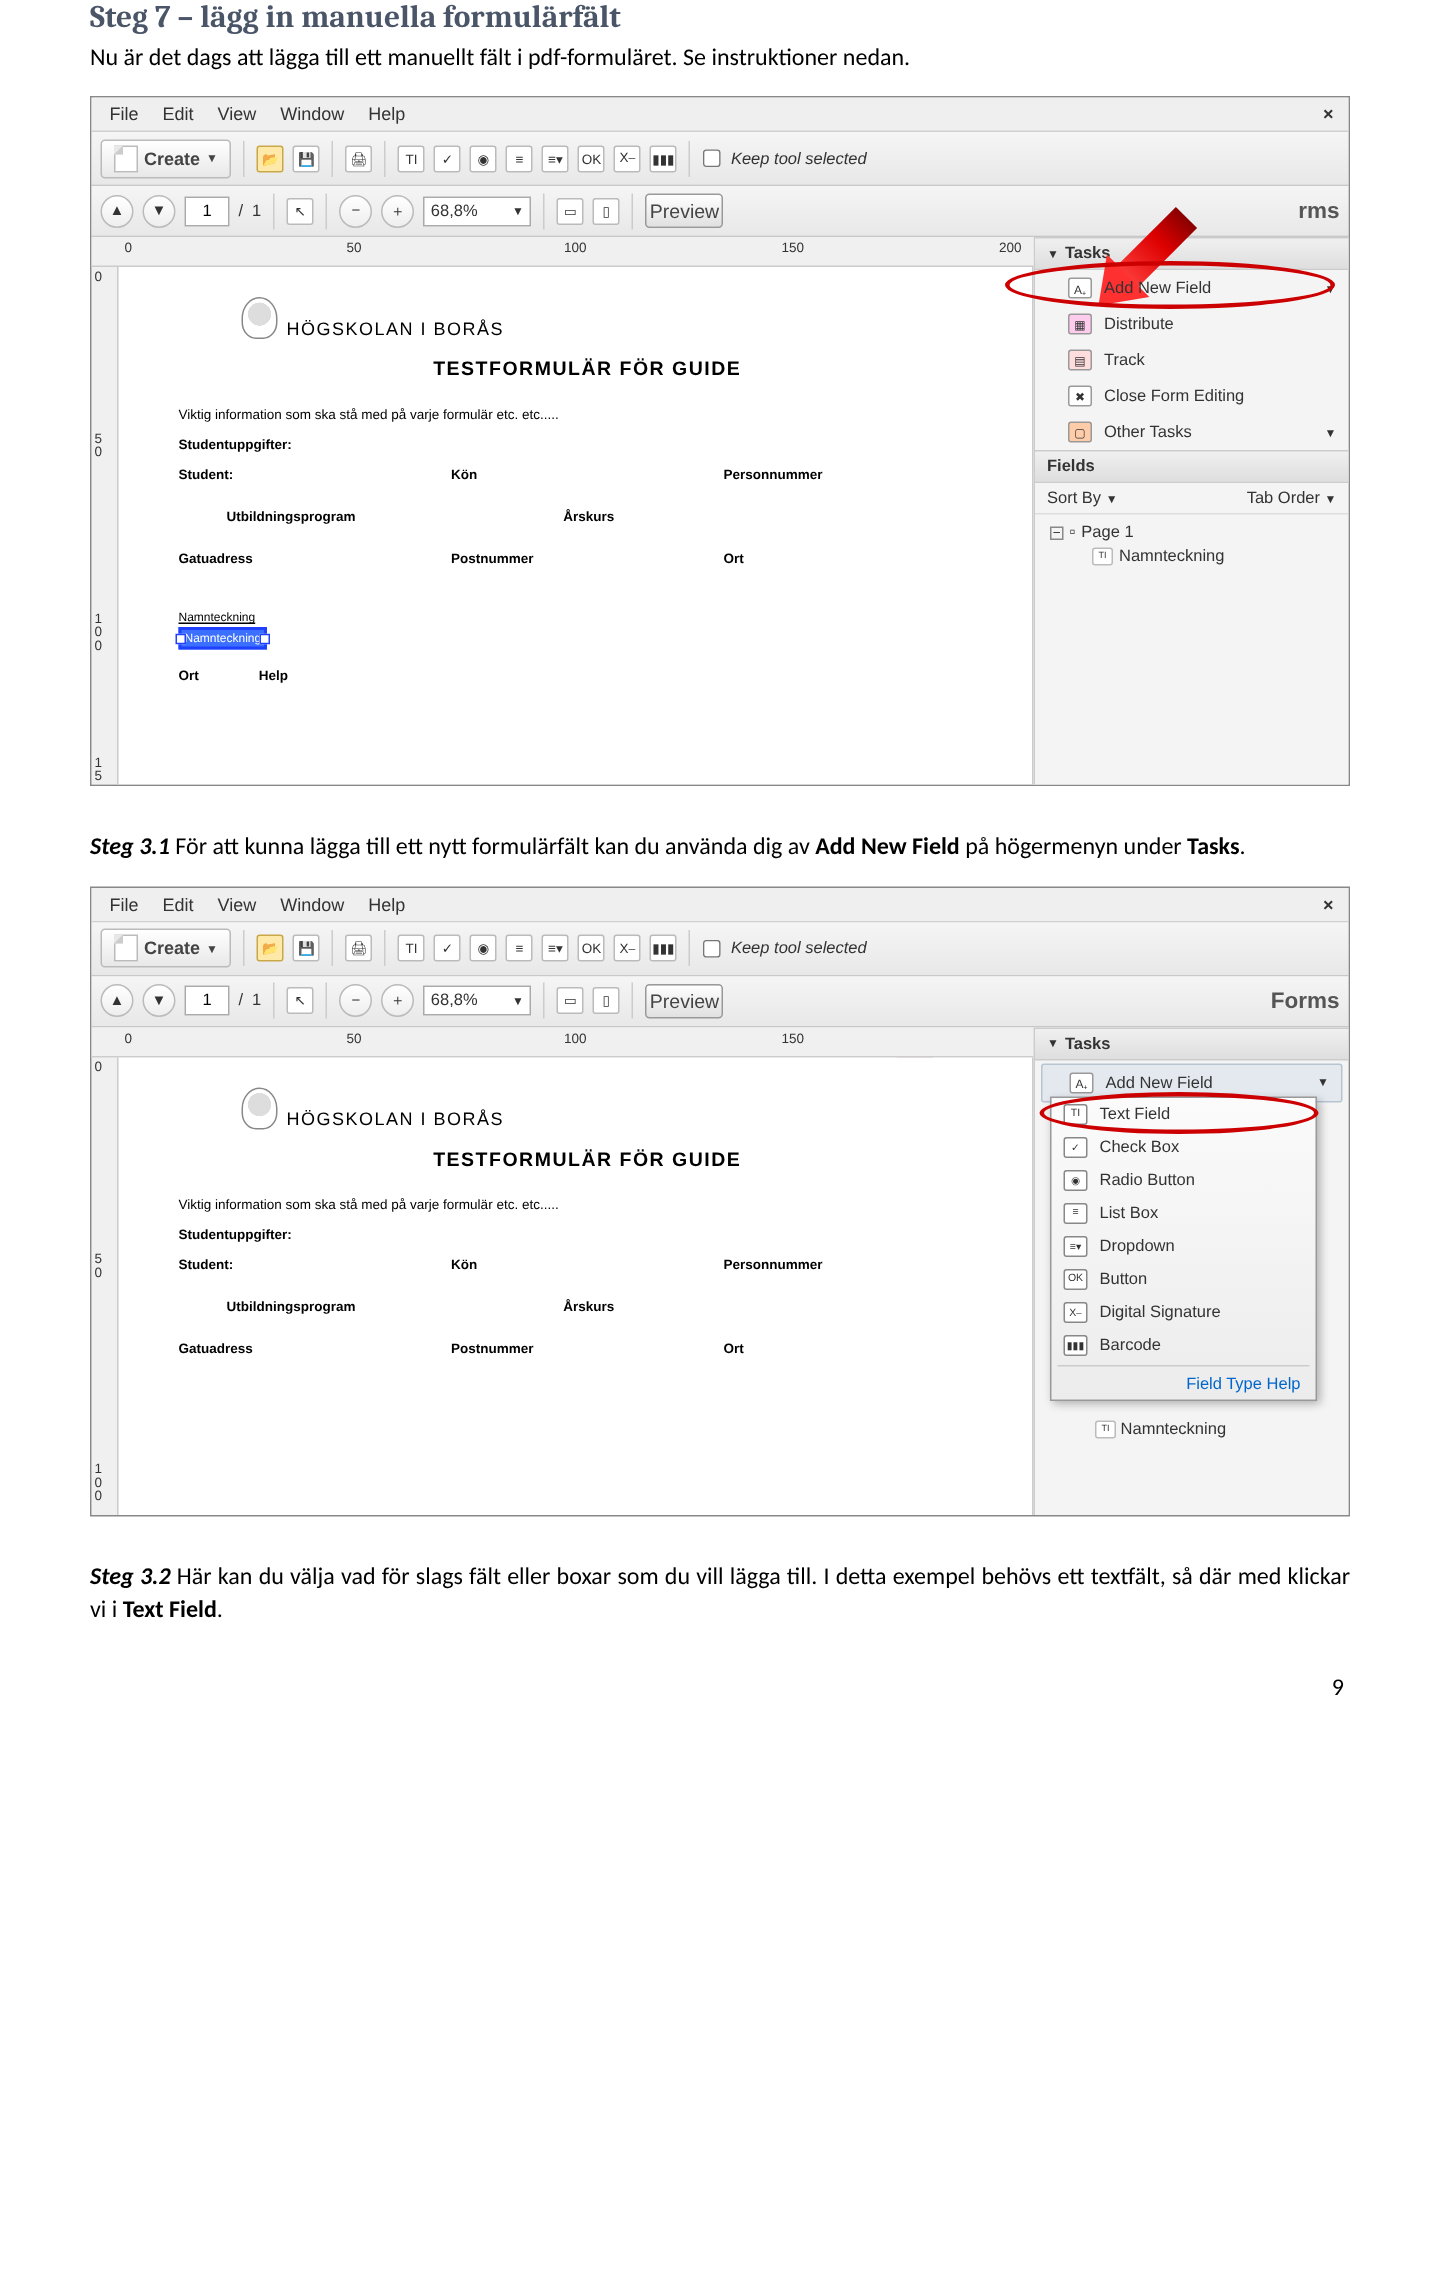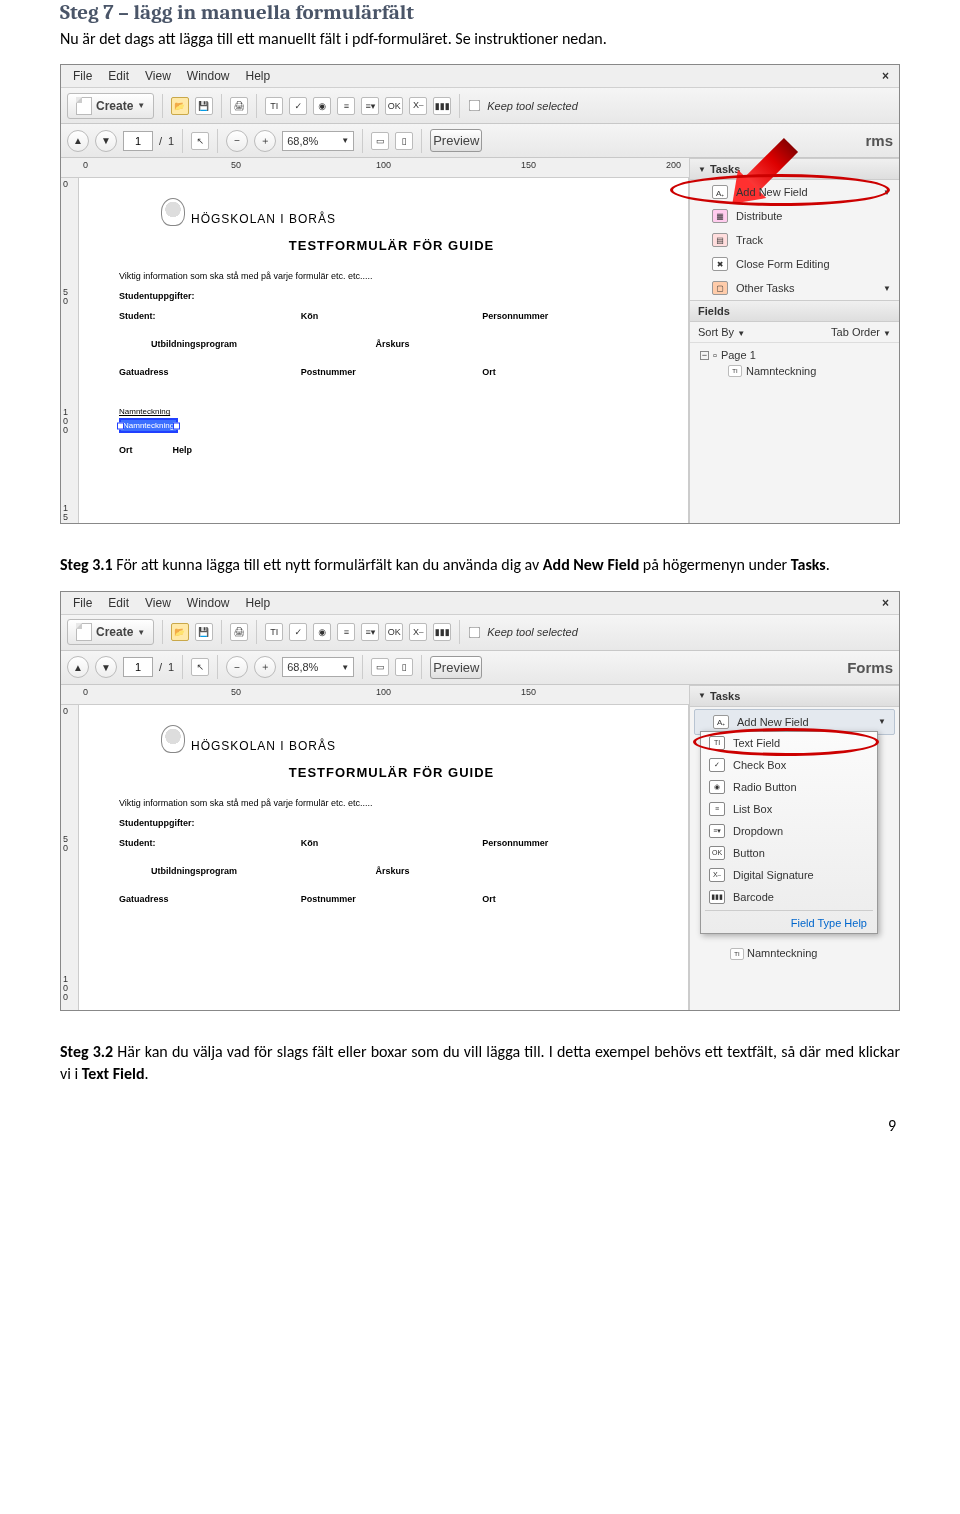--- a/index.html
+++ b/index.html
@@ -17,21 +17,21 @@
     color: #4a5568;
     margin-bottom: 4px;
   }
   .bodytext {
     font-size: 16px;
     font-family: Calibri, Arial, sans-serif;
     margin-bottom: 14px;
     line-height: 1.4;
     text-align: justify;
   }
-  .bodytext .em { }
+  .bodytext .em { font-style: italic; }
   .bodytext b { font-weight: bold; }
   .screenshot {
     border: 1px solid #888;
     background: #fff;
     position: relative;
     font-family: "Segoe UI", Tahoma, sans-serif;
     font-size: 11px;
     color: #333;
     margin-bottom: 30px;
     overflow: hidden;

